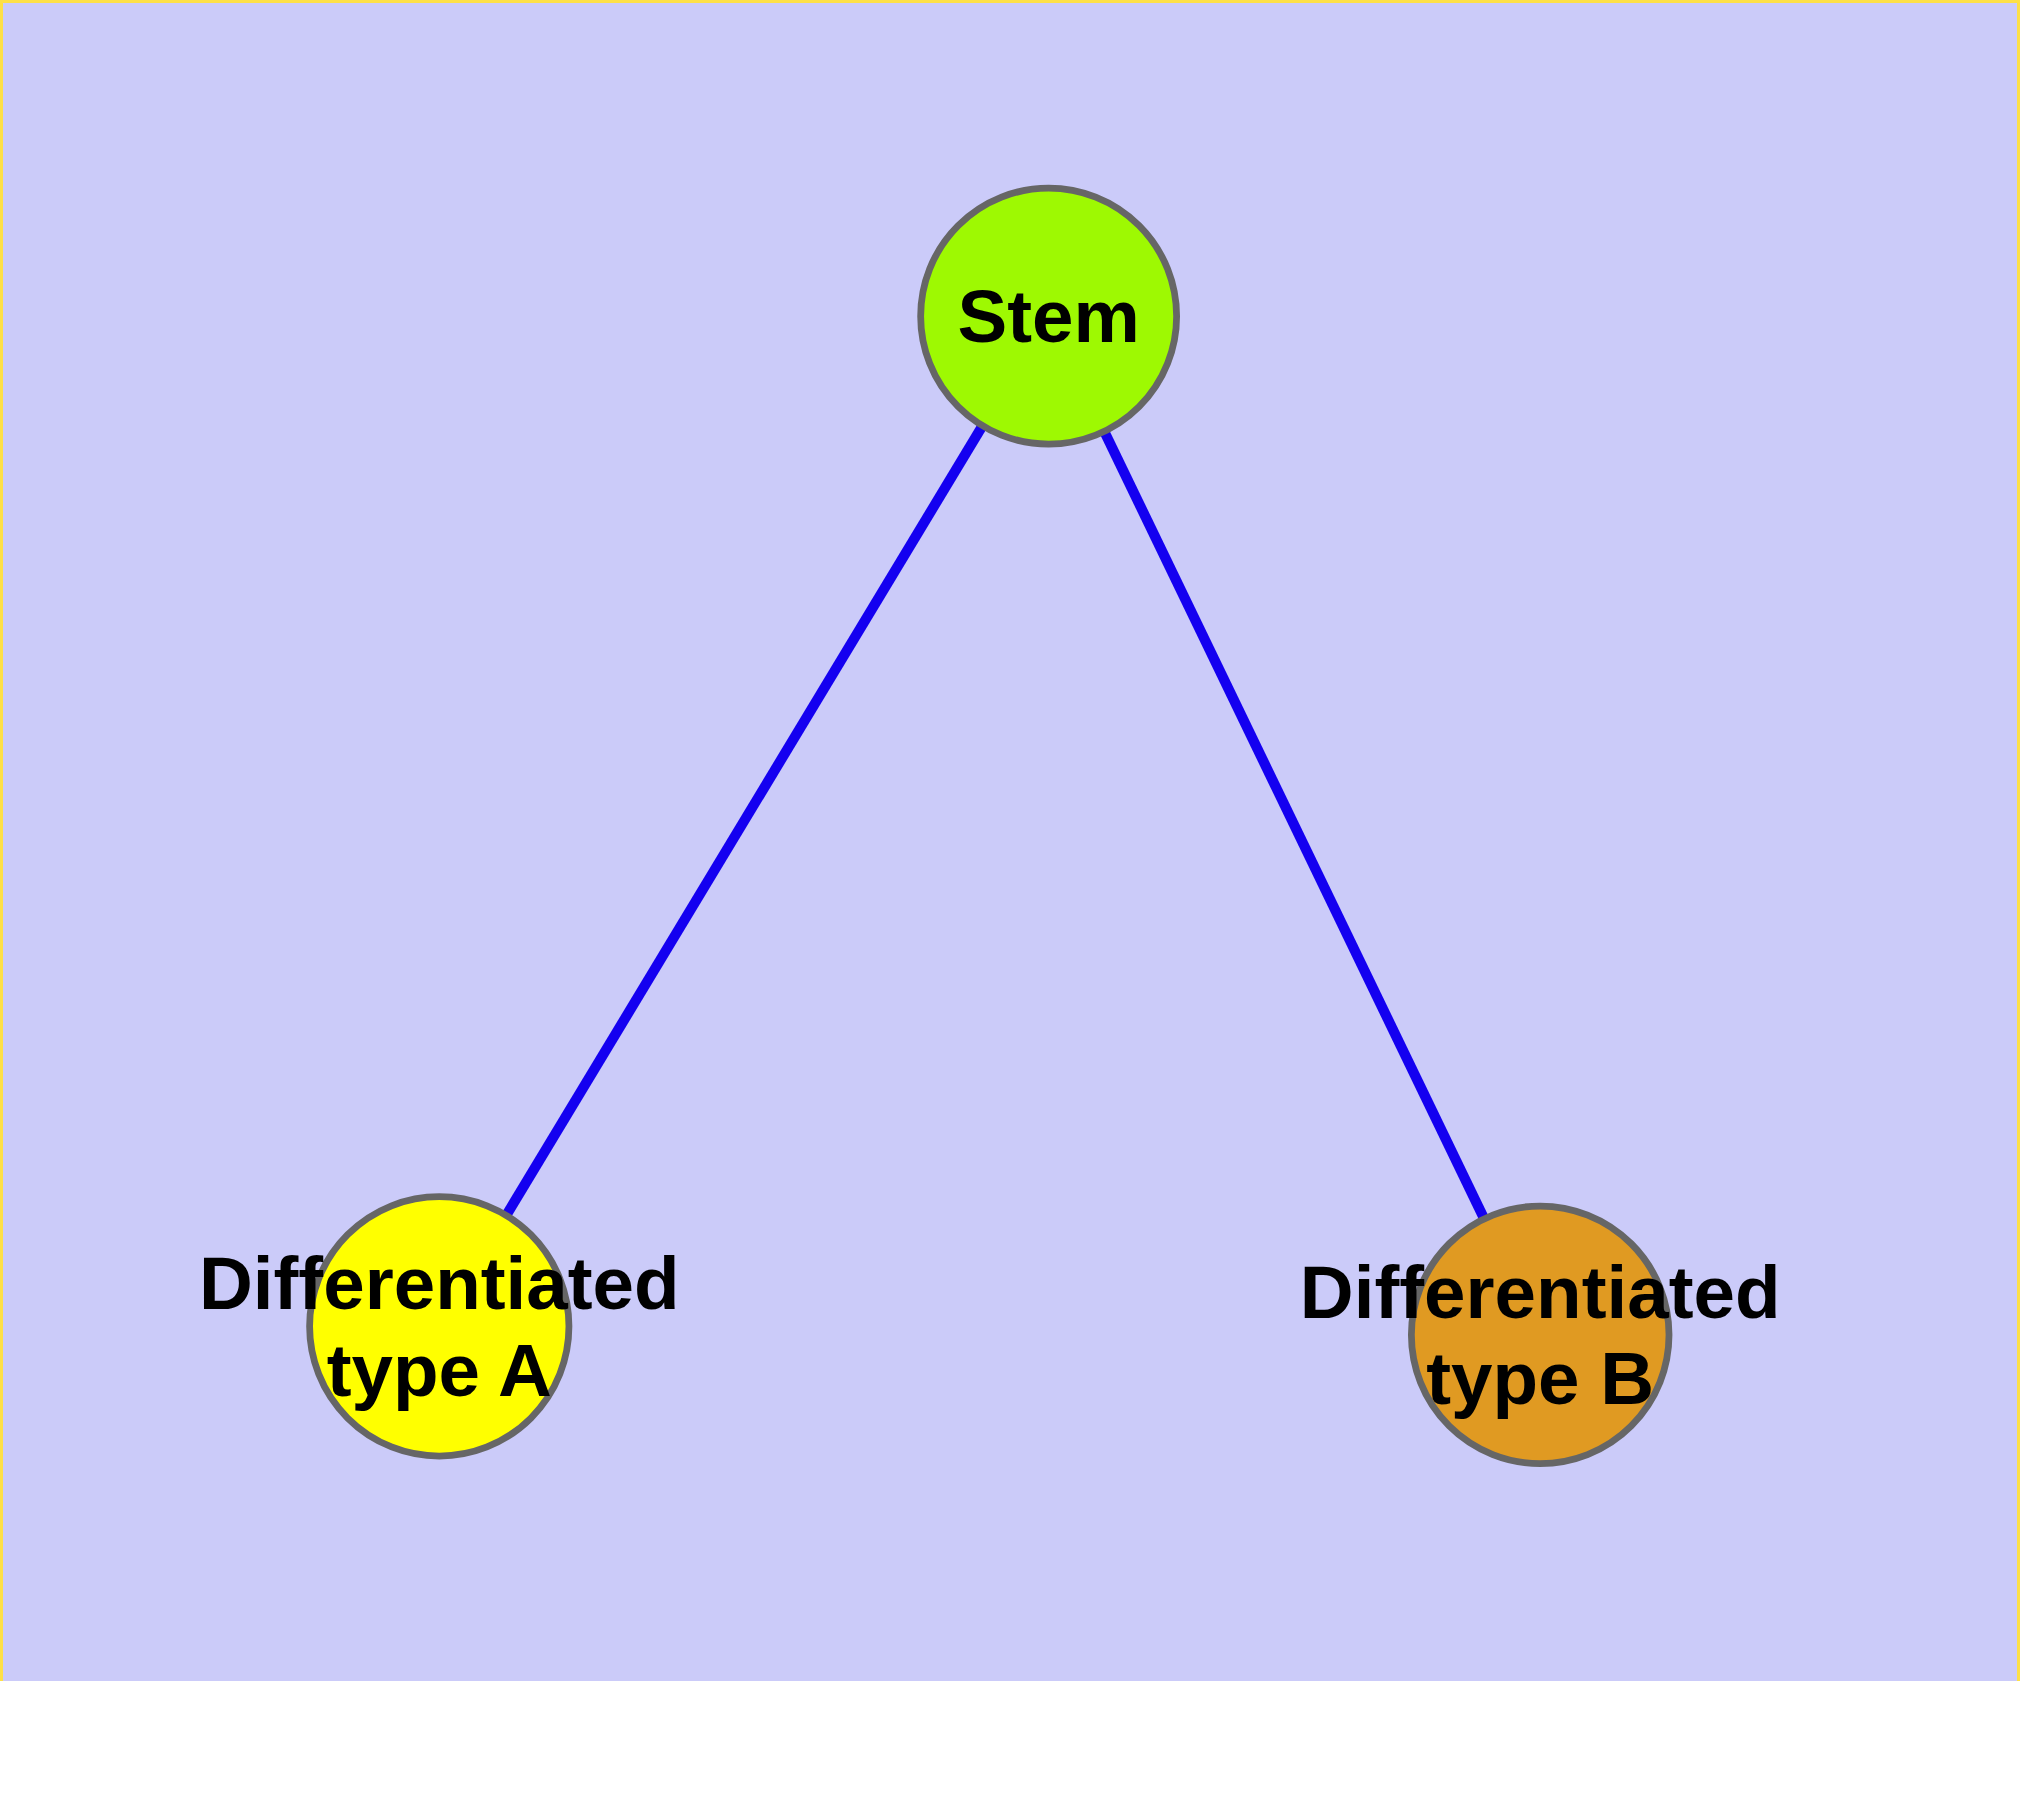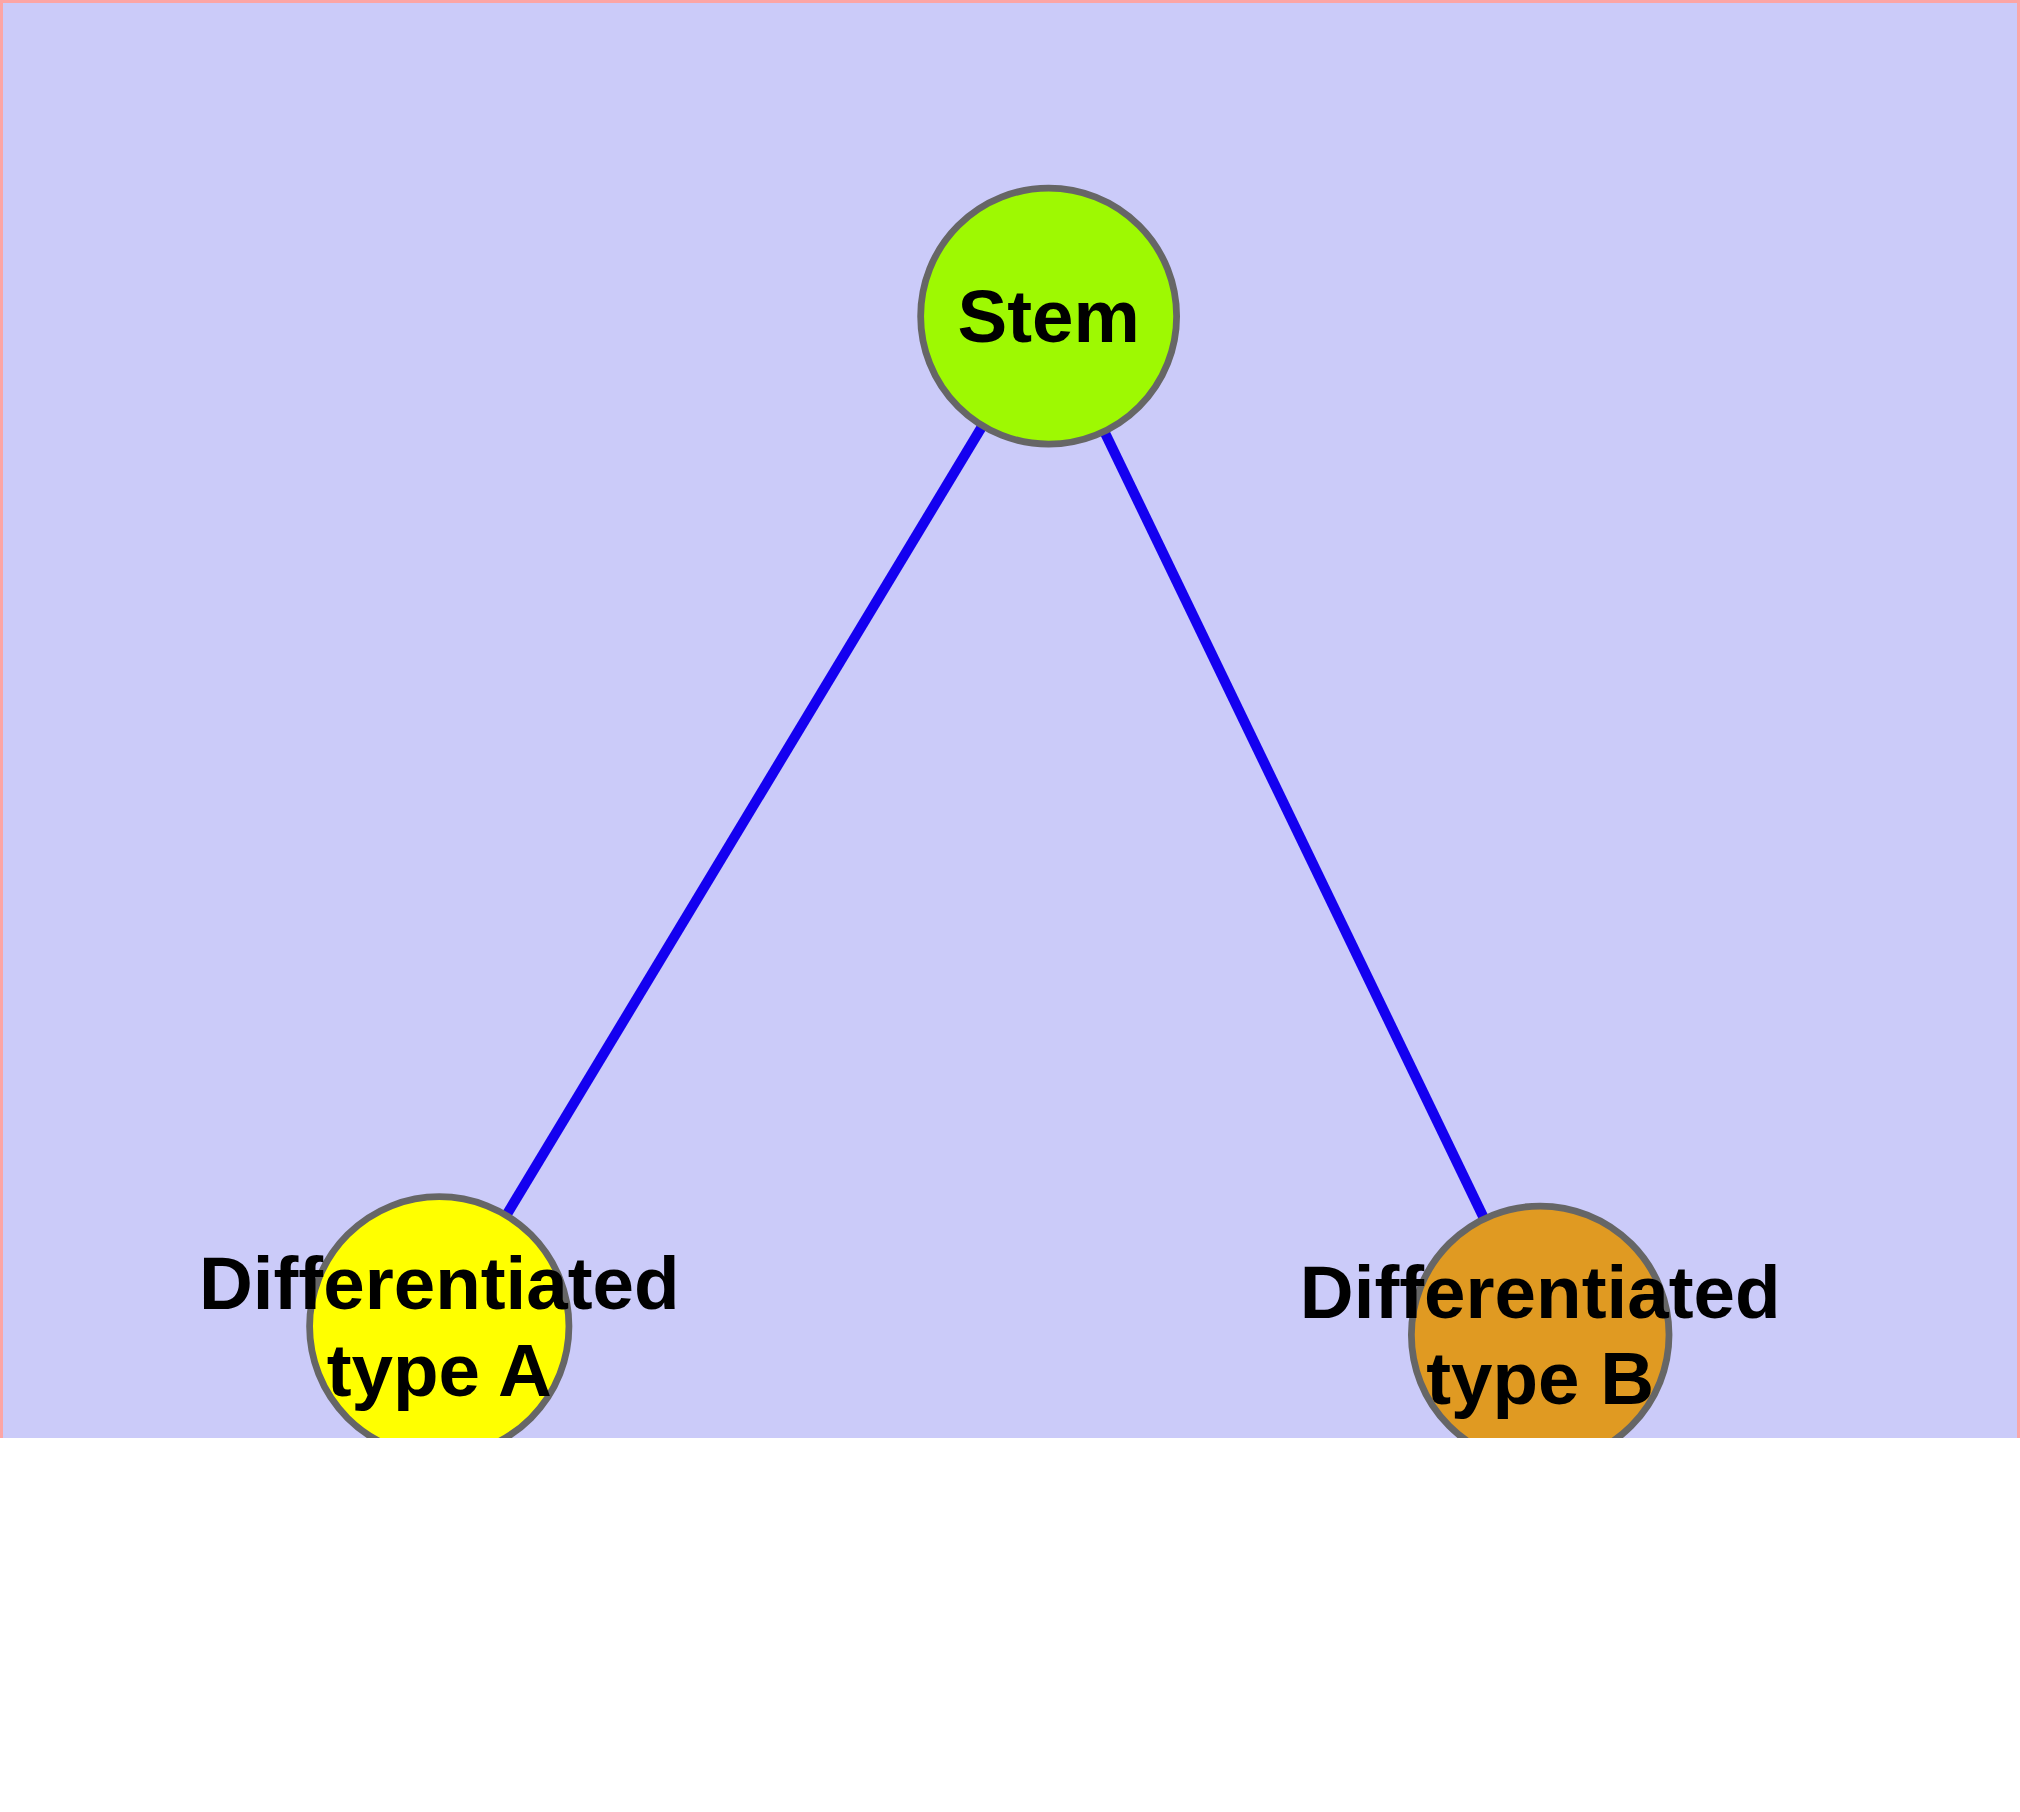--- a/index.html
+++ b/index.html
@@ -3,22 +3,22 @@
 <meta charset="utf-8">
 <style>
   html, body {
     margin: 0;
     padding: 0;
     background: #ffffff;
   }
   #canvas {
     position: relative;
     width: 2021px;
-    height: 1438px;
-    background: #fca5a5;
+    height: 1681px;
+    background: #fde047;
     overflow: hidden;
     font-family: "Liberation Sans", sans-serif;
   }
   #plot-area {
     position: absolute;
     left: 3.4px;
     top: 3.4px;
     width: 2014px;
     height: 1805px;
     background: #cbcbf9;

